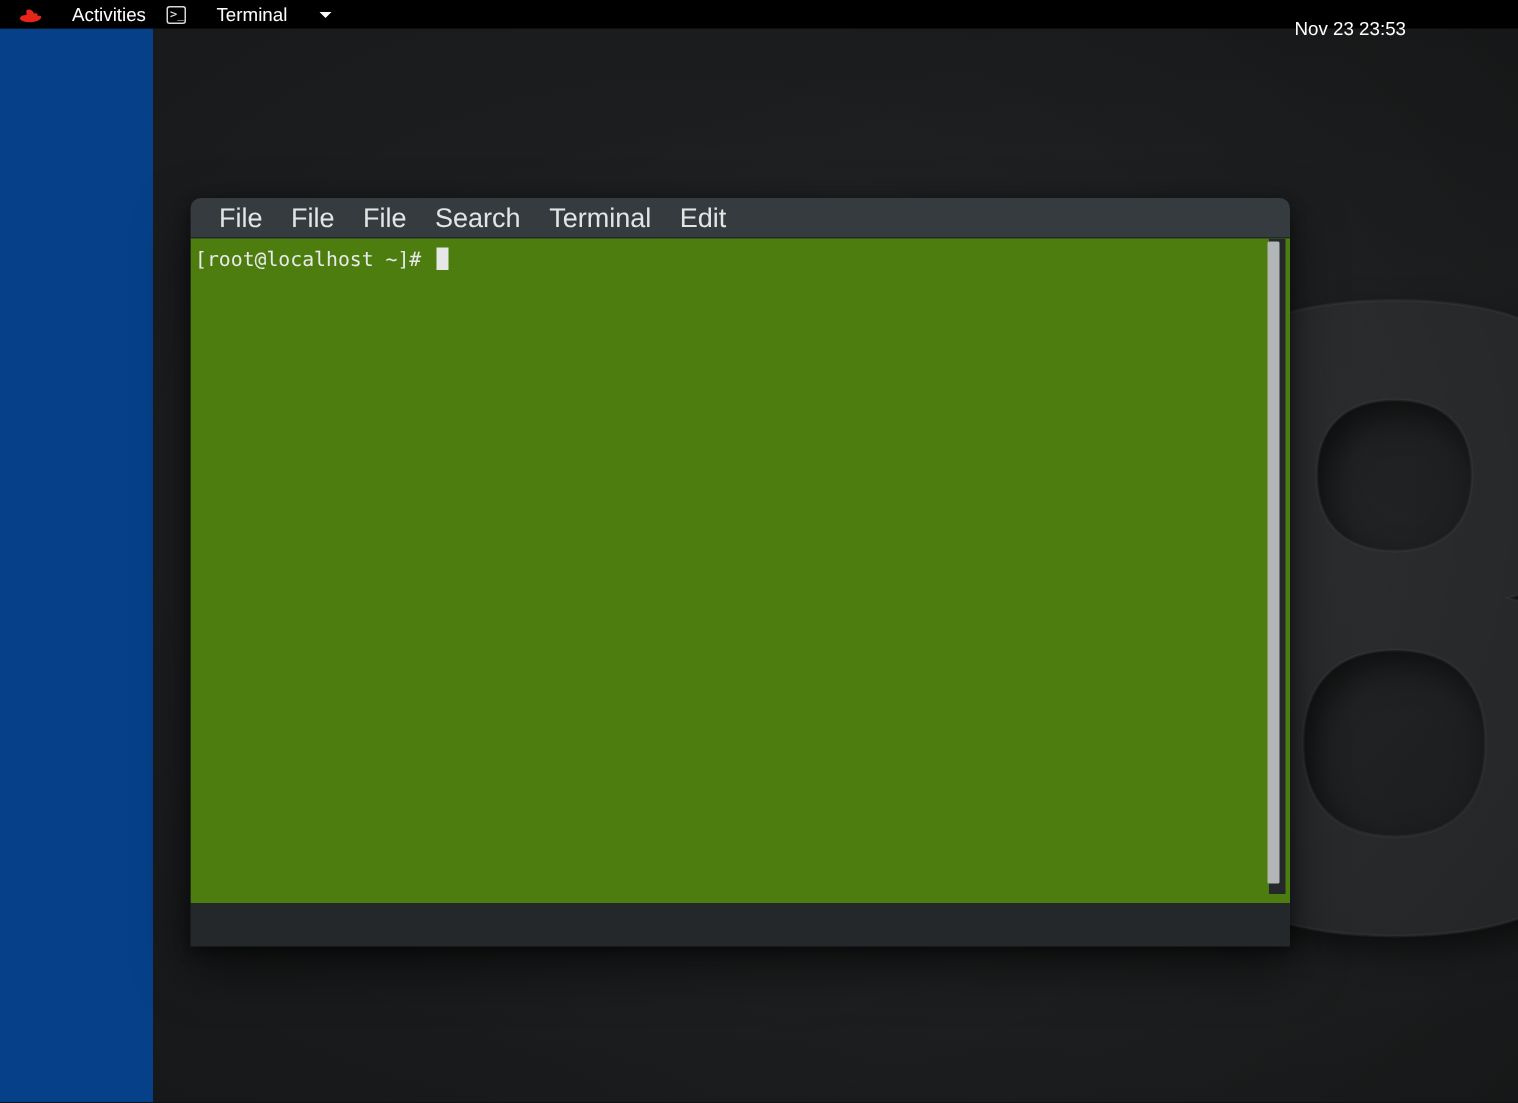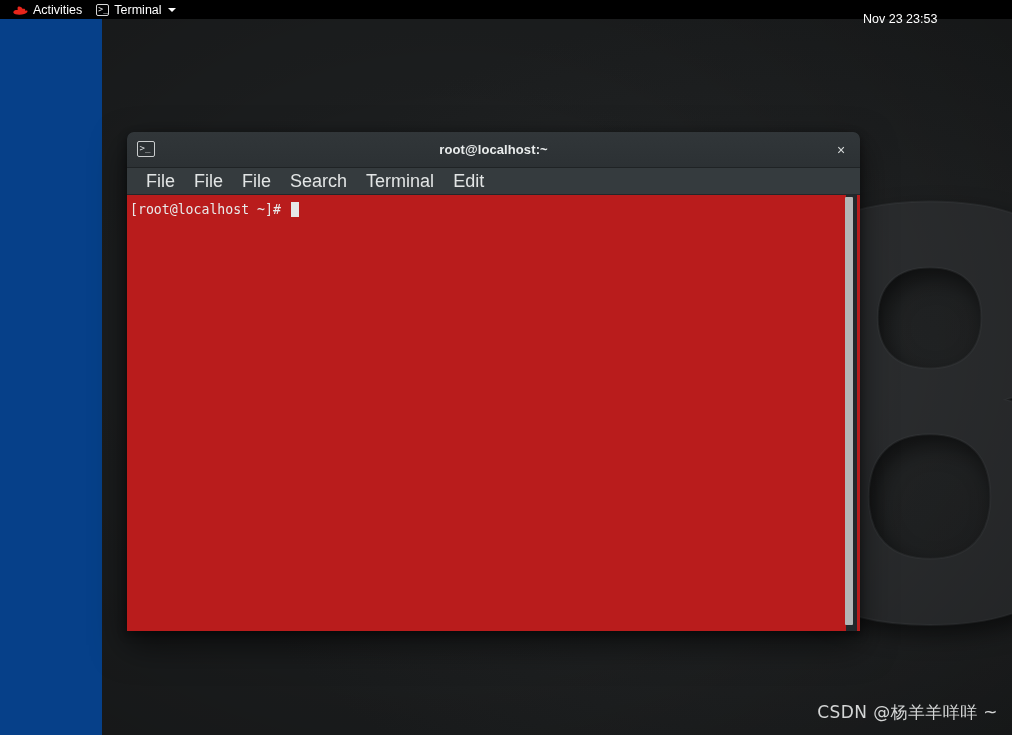--- a/index.html
+++ b/index.html
@@ -74,21 +74,21 @@
     align-items: center;
     z-index: 50;
     color: #ffffff;
     font-size: 12.5px;
   }
   .topbar-item {
     display: flex;
     align-items: center;
     height: 19px;
     padding: 0 7px;
-    gap: 5px;
+    gap: 20px;
     color: #ffffff;
     white-space: nowrap;
   }
   #activities-btn { padding-left: 12px; }
   .rh-logo {
     width: 16px; height: 13px;
     position: relative;
     display: inline-block;
   }
   .rh-logo svg { display: block; }
@@ -218,21 +218,21 @@
     color: #e2e5e5;
     padding: 3px 9px;
     border-radius: 3px;
     cursor: default;
     white-space: nowrap;
   }
 
   #term-body {
     position: relative;
     height: 437px;
-    background: #b91c1c;
+    background: #4d7c0f;
     padding: 6px 0 0 2px;
     overflow: hidden;
   }
   #term-text {
     font-family: "DejaVu Sans Mono", monospace;
     font-size: 13.2px;
     line-height: 17px;
     color: #e8eaea;
     white-space: pre;
     padding-left: 1px;
@@ -307,39 +307,33 @@
       <span class="caret-down"></span>
     </div>
 
     <div id="clock">
       <span id="clock-inner">Nov 23  23:53</span>
     </div>
   </div>
 
   <div id="term-window">
 
-    <div id="term-titlebar">
-      <span id="term-title-icon"></span>
-      <span id="term-title-text">root@localhost:~</span>
-      <span id="term-close">×</span>
-    </div>
 
     <div id="term-menubar">
       <div class="menu-item">File</div>
       <div class="menu-item">File</div>
       <div class="menu-item">File</div>
       <div class="menu-item">Search</div>
       <div class="menu-item">Terminal</div>
       <div class="menu-item">Edit</div>
     </div>
 
     <div id="term-body">
       <div id="term-text"><span>[root@localhost ~]# </span><span id="term-cursor"></span></div>
       <div id="term-scrollbar-track">
         <div id="term-scrollbar-thumb"></div>
       </div>
     </div>
 
   </div>
 
-  <div id="watermark">CSDN @杨羊羊咩咩 ~</div>
 
 </div>
 
 </body></html>

